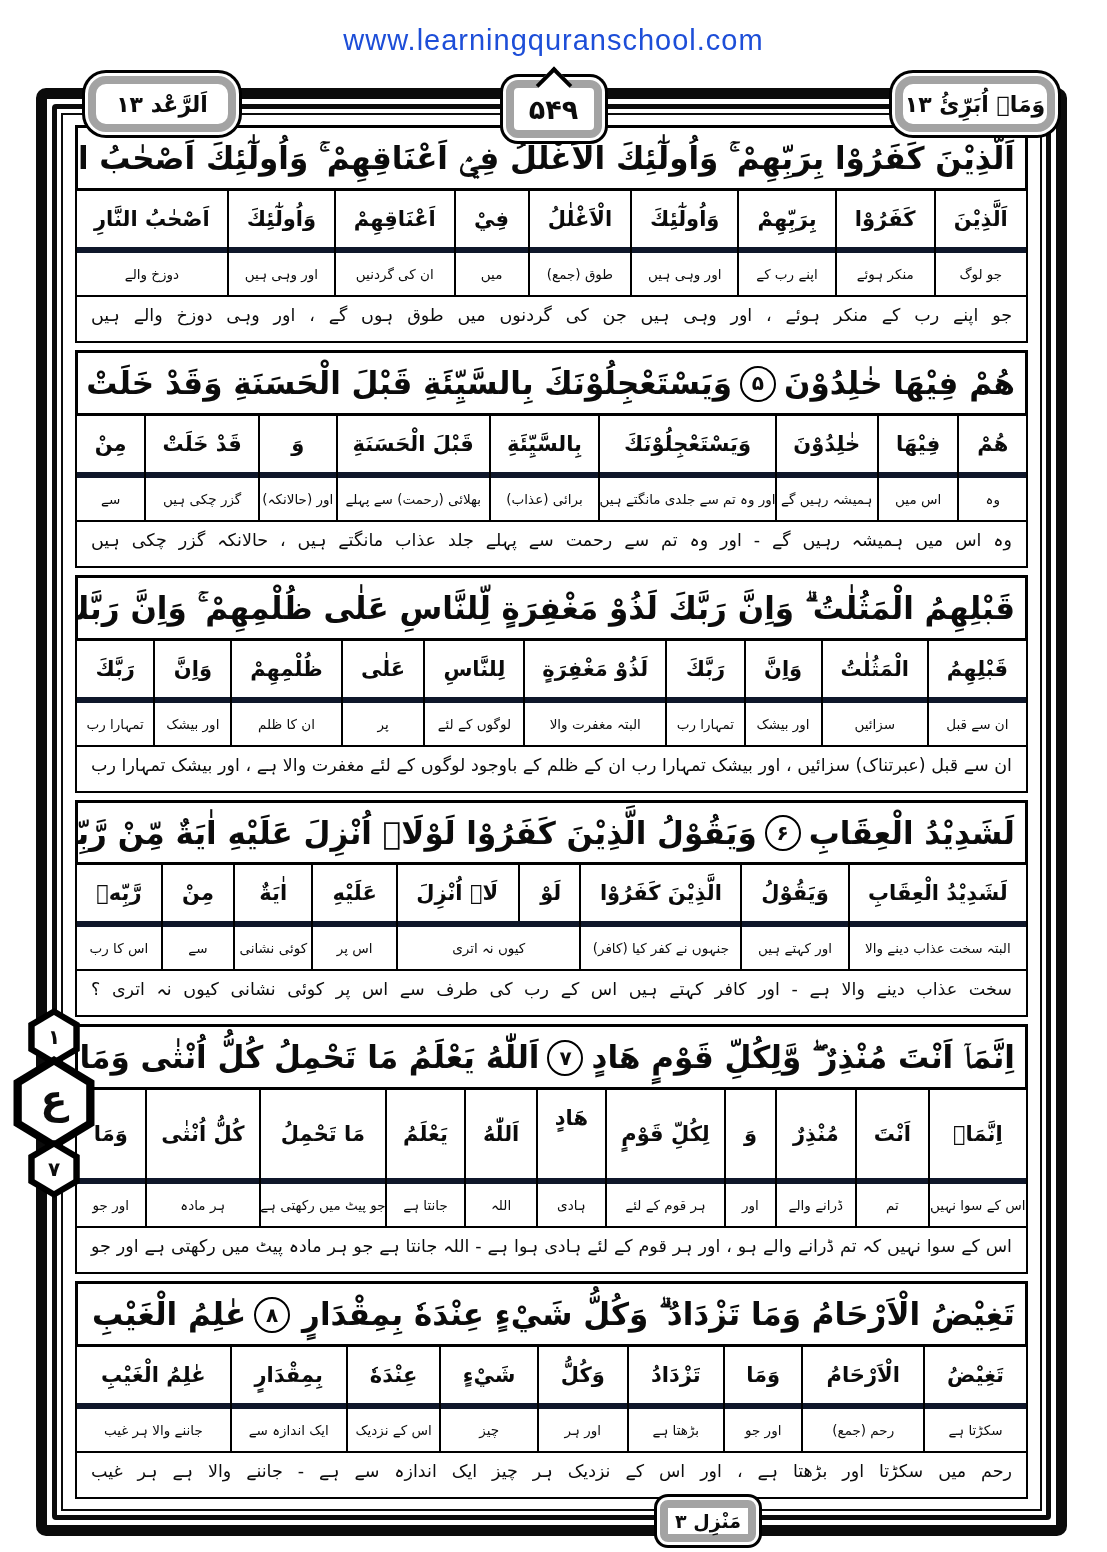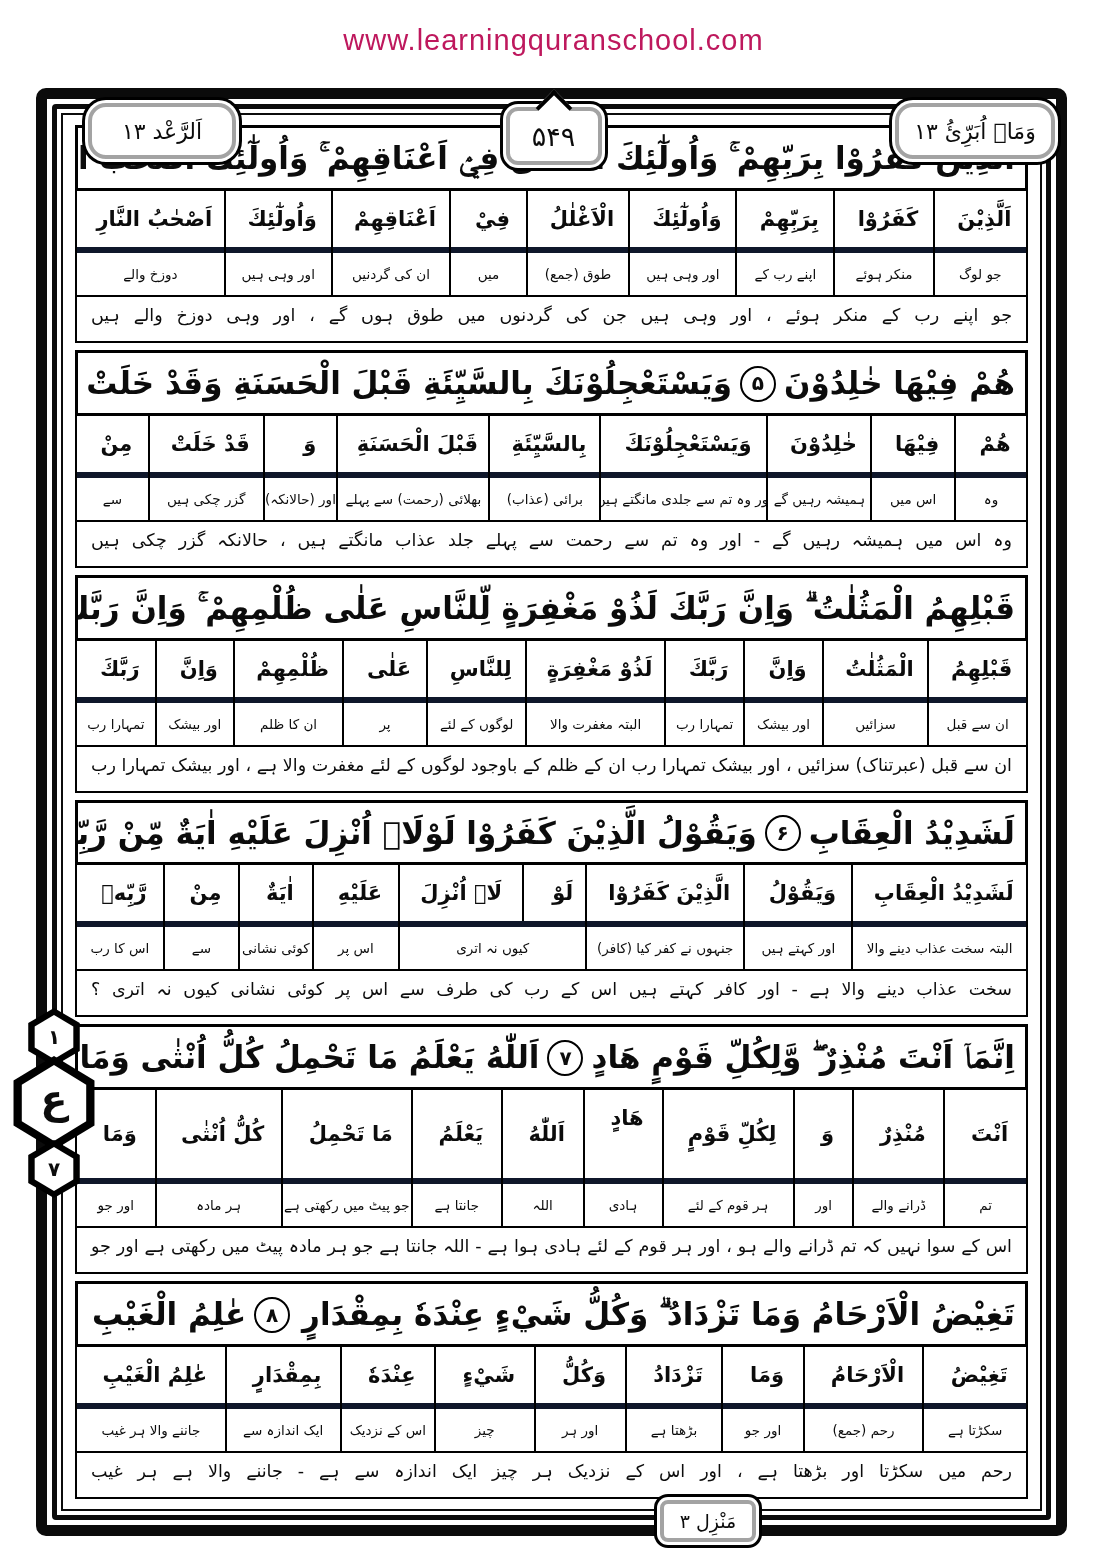--- a/index.html
+++ b/index.html
@@ -4,36 +4,36 @@
 <style>
   * { margin:0; padding:0; box-sizing:border-box; }
   html,body { background:#e8e8e8; }
   .page {
     position:relative; width:1107px; height:1552px; background:#ffffff;
     font-family:"DejaVu Sans", sans-serif; color:#0c0c0c; overflow:hidden;
   }
   .site-url {
     position:absolute; top:24px; left:0; width:100%; text-align:center;
     font-family:"Liberation Sans", sans-serif; font-size:29px; font-weight:500;
-    color:#be185d; letter-spacing:1px;
+    color:#1d4ed8; letter-spacing:1px;
   }
   
   .frame-outer {
     position:absolute; left:36px; right:40px; top:88px; bottom:16px;
     border:11px solid #0b0b0b; border-radius:10px; padding:5px;
   }
   .frame-mid { border:5px solid #0b0b0b; border-radius:4px; height:100%; padding:4px; }
   .frame-inner { border:2.5px solid #0b0b0b; height:100%; padding:10px 12px 0 12px; overflow:hidden; }
 
   
   .badge {
-    position:absolute; background:#fff; border:4px solid #a3a3a3;
+    position:absolute; background:#fff; border:8px solid #a3a3a3;
     box-shadow:0 0 0 3px #fff, 0 0 0 6px #000;
     border-radius:18px; display:flex; align-items:center; justify-content:center;
-    font-weight:normal; direction:rtl; z-index:5;margin-top:27px;
+    font-weight:bold; direction:rtl; z-index:5;
   }
   .badge-surah { left:88px;  top:76px; width:148px; height:56px; font-size:22px; }
   .badge-juz   { right:52px; top:76px; width:160px; height:56px; font-size:22px; }
   .badge-page  { left:50%; transform:translateX(-50%); top:80px; width:96px; height:58px; font-size:27px; border-radius:12px; }
   .badge-peak {
     position:absolute; top:-16px; left:50%; width:26px; height:26px; background:#fff;
     border-top:4px solid #000; border-left:4px solid #000;
     transform:translateX(-50%) rotate(45deg); z-index:-1;
   }
   .badge-manzil { left:660px; bottom:10px; width:96px; height:42px; font-size:19px; border-radius:8px; z-index:6; }
@@ -55,21 +55,21 @@
   }
   .verse-seg { display:flex; justify-content:space-between; flex:1 1 auto; }
   .ayah-num {
     flex:0 0 auto; display:inline-grid; place-items:center; width:36px; height:36px;
     border:2.5px solid #000; border-radius:50%; font-size:20px; margin:0 8px;
   }
   .word-table { border:2.5px solid #000; border-top:none; display:flex; direction:rtl; align-items:stretch; overflow:hidden; }
   .word-col { display:flex; flex-direction:column; min-width:0; }
   .word-col + .word-col { border-inline-start:2px solid #000; }
   .word-row { display:flex; direction:rtl; align-items:center; justify-content:center; min-height:56px; flex:1; }
-  .sub-word { flex:1; text-align:right; padding:2px 20px; font-size:21px; font-weight:bold; white-space:nowrap; align-self:center;margin-left:8px; }
+  .sub-word { flex:1; text-align:center; padding:2px 20px; font-size:21px; font-weight:bold; white-space:nowrap; align-self:center; }
   .sub-word + .sub-word { border-inline-start:2px solid #000; align-self:stretch; display:flex; align-items:center; justify-content:center; }
   .gloss-cell {
     border-top:6px solid #0f172a; min-height:48px; display:flex; align-items:center; justify-content:center;
     font-size:13.5px; padding:12px 5px; white-space:nowrap; overflow:hidden;
   }
   .translation-line {
     border:2.5px solid #000; border-top:none; direction:rtl;
     min-height:46px; padding:8px 14px; font-size:17.5px;
     text-align:justify; text-align-last:justify; white-space:nowrap; overflow:hidden;
   }
@@ -338,20 +338,26 @@
               </div>
               <div class="translation-line">سخت عذاب دینے والا ہے - اور کافر کہتے ہیں اس کے رب کی طرف سے اس پر کوئی نشانی کیوں نہ اتری ؟</div>
             </div>
             <div class="block">
               <div class="verse-line">
                 <span class="verse-seg">اِنَّمَاۤ اَنْتَ مُنْذِرٌ ۖ وَّلِكُلِّ قَوْمٍ هَادٍ</span>
                 <span class="ayah-num">۷</span>
                 <span class="verse-seg">اَللّٰهُ يَعْلَمُ مَا تَحْمِلُ كُلُّ اُنْثٰى وَمَا</span>
               </div>
               <div class="word-table">
+                <div class="word-col" style="flex-grow: 14;">
+                  <div class="word-row">
+                    <span class="sub-word">اِنَّمَاۤ</span>
+                  </div>
+                  <div class="gloss-cell">اس کے سوا نہیں</div>
+                </div>
                 <div class="word-col" style="flex-grow: 8.4;">
                   <div class="word-row">
                     <span class="sub-word">اَنْتَ</span>
                   </div>
                   <div class="gloss-cell">تم</div>
                 </div>
                 <div class="word-col" style="flex-grow: 11.2;">
                   <div class="word-row">
                     <span class="sub-word">مُنْذِرٌ</span>
                   </div>

